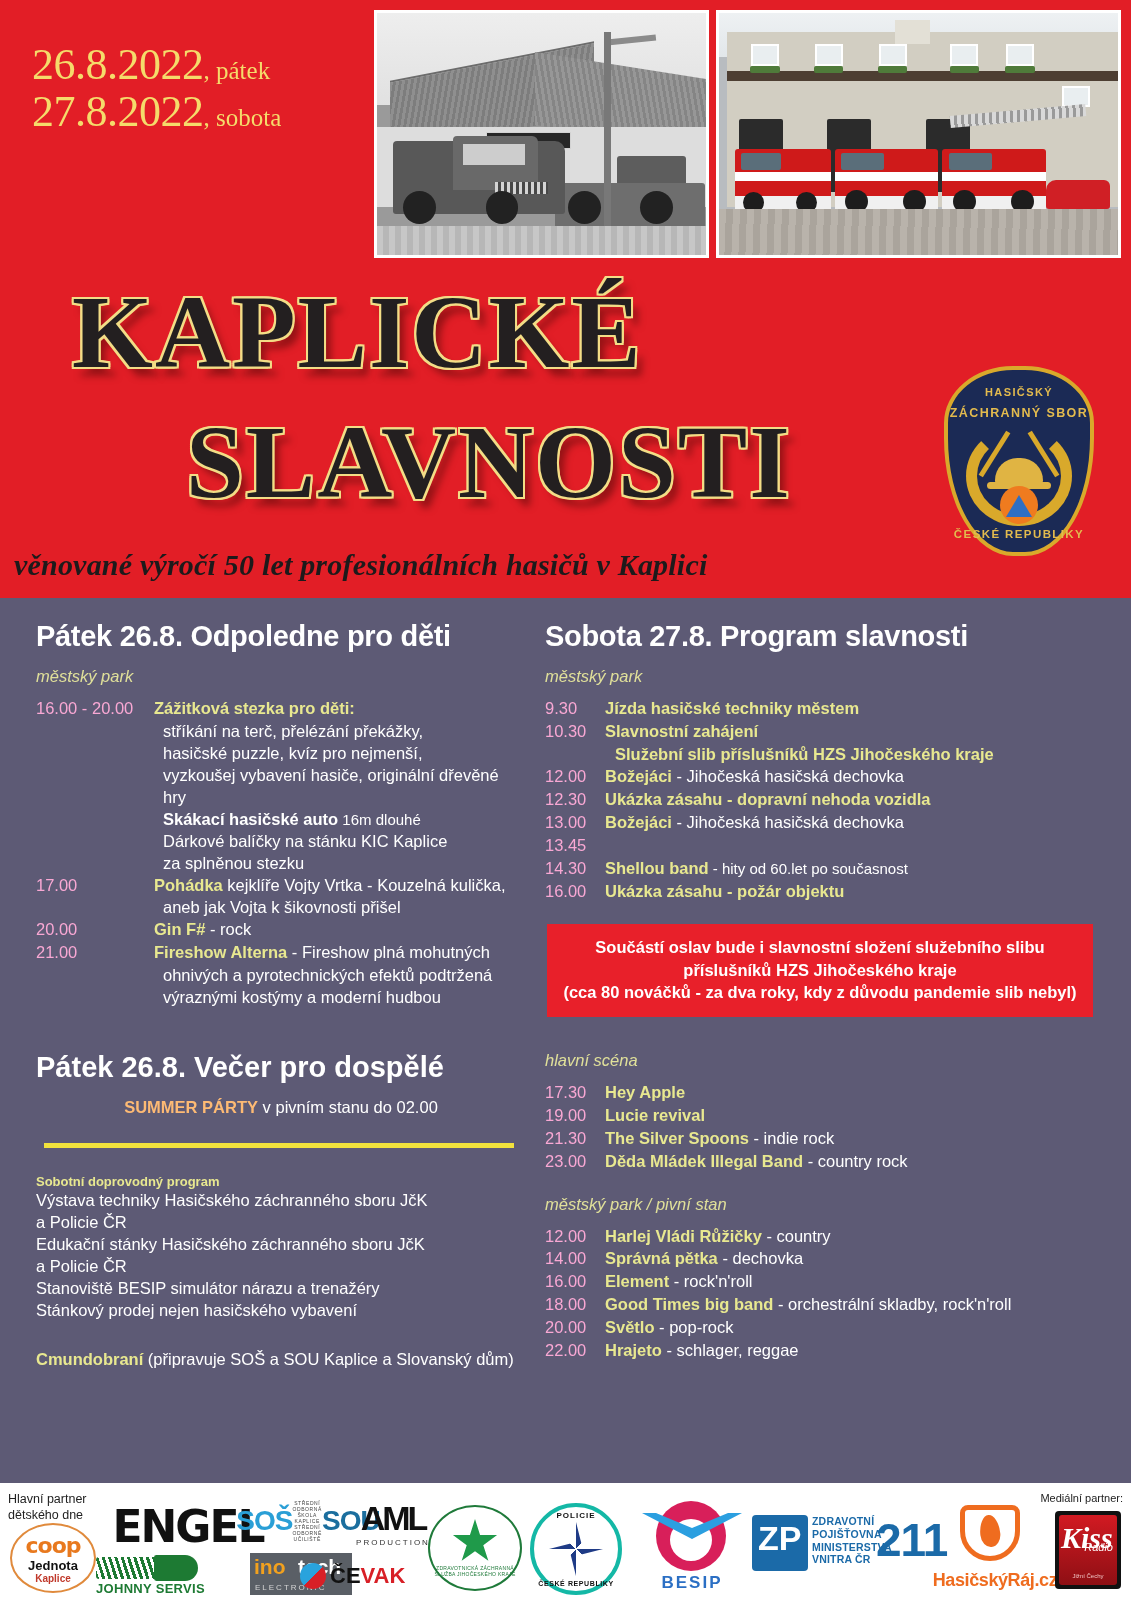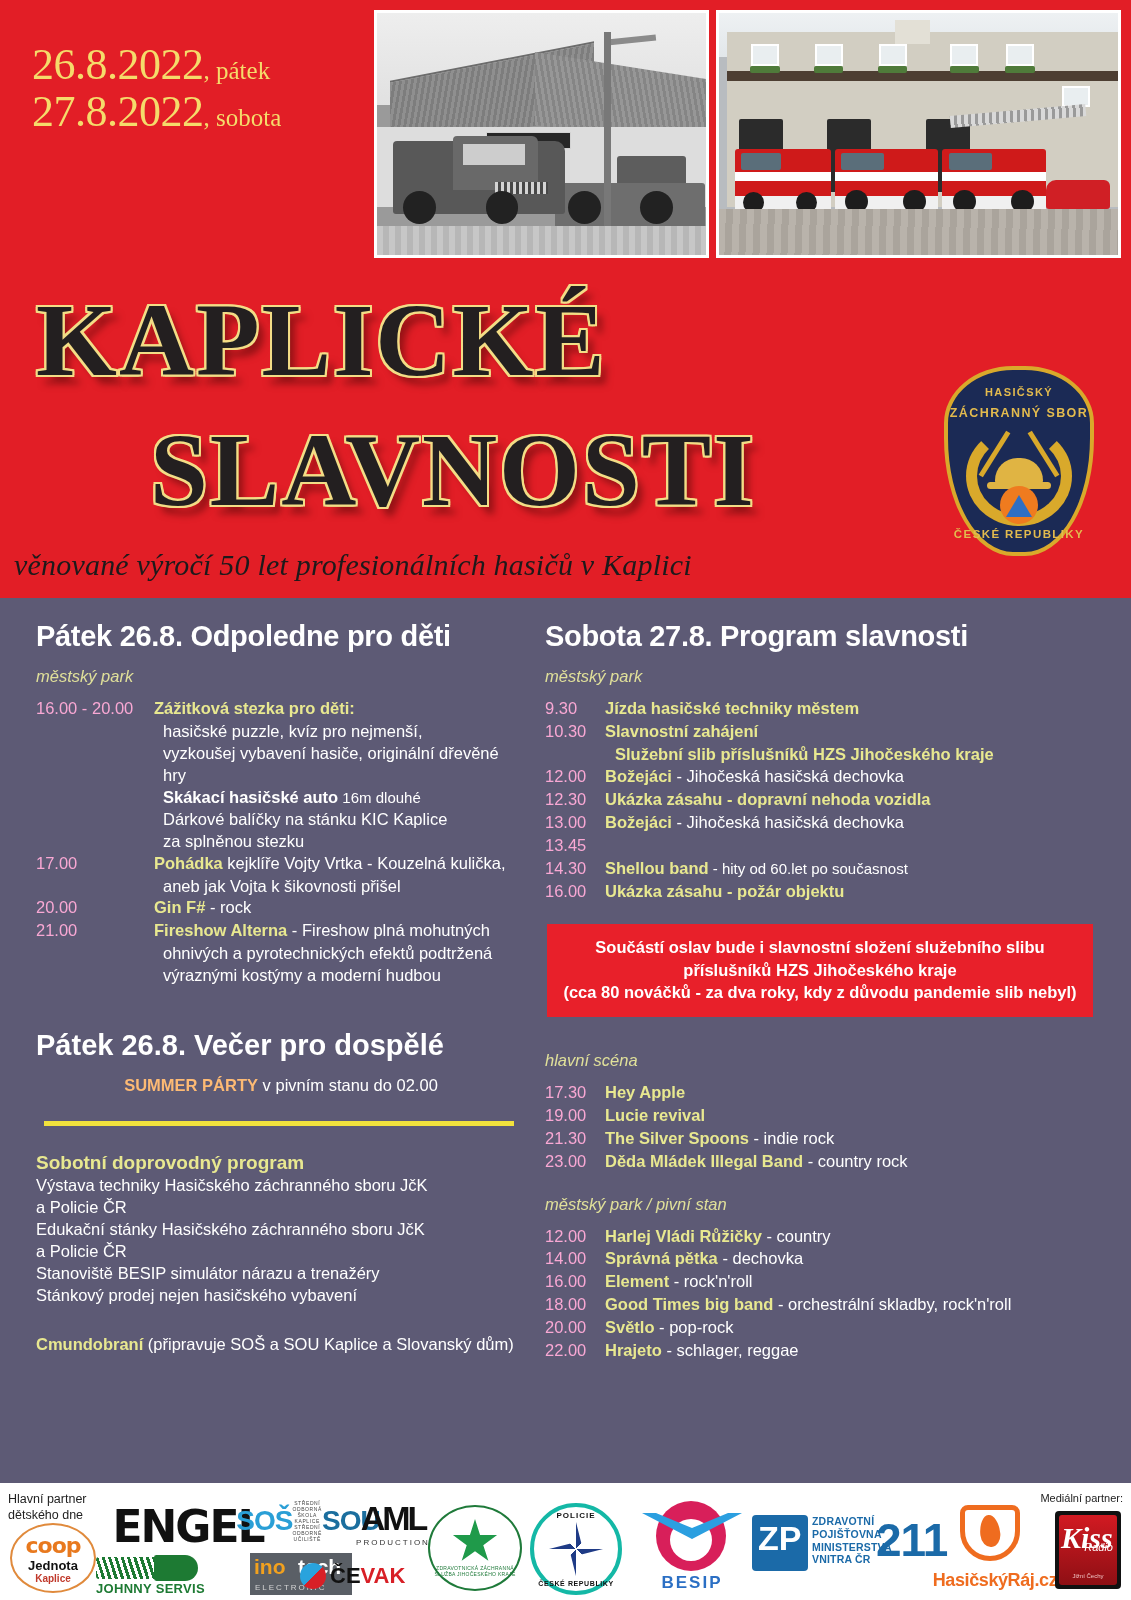--- a/index.html
+++ b/index.html
@@ -68,36 +68,36 @@
   .cl .cabwin { position:absolute; top:8%; left:6%; width:42%; height:28%; background:#5a6e7a; border-radius:2px; }
   .cl .bumper { position:absolute; left:0; right:0; bottom:0; height:22%; background:#f0f0f0; }
   .cl .wh { position:absolute; bottom:-6%; width:22%; padding-top:22%; background:#1d1d1d; border-radius:50%; }
   .cl .ladder { position:absolute; left:58%; top:40%; width:34%; height:5%;
       background:repeating-linear-gradient(90deg,#d9d9d9 0 4px,#9a9a9a 4px 7px); transform:rotate(-5deg); }
   .cl .car { position:absolute; right:2%; bottom:19%; width:16%; height:12%; background:#d01f25; border-radius:10px 6px 3px 3px; }
   .cl .road { position:absolute; left:0; bottom:0; right:0; height:19%;
       background:repeating-linear-gradient(92deg,#b9b3ab 0 7px,#aaa49c 7px 14px); }
 
   
-  .title-wrap { position:absolute; left:0; top:290px; width:897px; text-align:left; }
+  .title-wrap { position:absolute; left:0; top:282px; width:897px; text-align:left;padding-left:36px; }
   .title-line {
     font-family:"Liberation Serif", serif;
     font-weight:700; color:#231f20;
     letter-spacing:2px;
     line-height:0.96;
     text-shadow:
       -2px -2px 0 #f3dd86, 2px -2px 0 #f3dd86, -2px 2px 0 #f3dd86, 2px 2px 0 #f3dd86,
       0 -2px 0 #f3dd86, 0 2px 0 #f3dd86, -2px 0 0 #f3dd86, 2px 0 0 #f3dd86,
       7px 9px 7px rgba(90,10,10,.55);
   }
   .t1 { font-size:104px; padding-left:36px; }
   .t2 { font-size:104px; padding-left:150px; margin-top:30px; }
   .subtitle {
     position:absolute; left:14px; top:548px; width:940px;
-    font-family:"Liberation Serif", serif; font-style:italic; font-weight:400;
+    font-family:"Liberation Serif", serif; font-style:italic; font-weight:700;
     font-size:30px; color:#1d1a1b; letter-spacing:0.2px;
   }
 
   
   .badge { position:absolute; left:944px; top:366px; width:150px; height:190px; }
   .badge-shape {
     position:absolute; inset:0; background:#1b2a55;
     border:4px solid #d9a92b;
     border-radius:46% 46% 46% 46% / 30% 30% 62% 62%;
   }
@@ -157,21 +157,21 @@
   .small { font-size:15px; }
   .cream { color:#e0e09a; }
   .indent { padding-left:127px; color:#ffffff; font-size:16.5px; line-height:1.33; }
   .indent-r { padding-left:70px; color:#e8e890; font-weight:700; font-size:16.5px; line-height:1.33; }
 
   h2.sec2 { color:#fff; font-size:29px; font-weight:700; margin:42px 0 14px; }
   .party { text-align:center; font-size:16.5px; color:#fff; margin-bottom:26px; }
   .party b { color:#fdba74; }
   .rule { height:5px; background:#f2e23c; margin:4px 12px 26px 8px; }
 
-  .blocktitle { color:#e8e890; font-weight:700; font-size:19px; margin-bottom:1px; }
+  .blocktitle { color:#e8e890; font-weight:700; font-size:13px; margin-bottom:1px; }
   .plainline { color:#fff; font-size:16.5px; line-height:1.33; }
   .cmundo { margin-top:28px; font-size:16.5px; color:#fff; }
   .cmundo b { color:#e8e890; }
 
   .redbox {
     background:#e8202a; color:#fff; font-weight:700; font-size:16.5px;
     text-align:center; padding:12px 10px 14px; line-height:1.34;
     margin:22px 12px 34px 2px;
   }
 
@@ -385,20 +385,21 @@
 
     <div class="col col-left">
 
       <h2 class="sec">Pátek 26.8. Odpoledne pro děti</h2>
       <div class="venue">městský park</div>
 
       <div class="row">
         <div class="time left-time">16.00 - 20.00</div>
         <div class="desc"><span class="hl">Zážitková stezka pro děti:</span></div>
       </div>
+      <div class="indent">stříkání na terč, přelézání překážky,</div>
       <div class="indent">hasičské puzzle, kvíz pro nejmenší,</div>
       <div class="indent">vyzkoušej vybavení hasiče, originální dřevěné hry</div>
       <div class="indent"><span class="hl-w">Skákací hasičské auto</span><span class="small"> 16m dlouhé</span></div>
       <div class="indent cream">Dárkové balíčky na stánku KIC Kaplice</div>
       <div class="indent cream">za splněnou stezku</div>
 
       <div class="row">
         <div class="time left-time">17.00</div>
         <div class="desc"><span class="hl">Pohádka</span><span class="sub"> kejklíře Vojty Vrtka - Kouzelná kulička,</span></div>
       </div>

